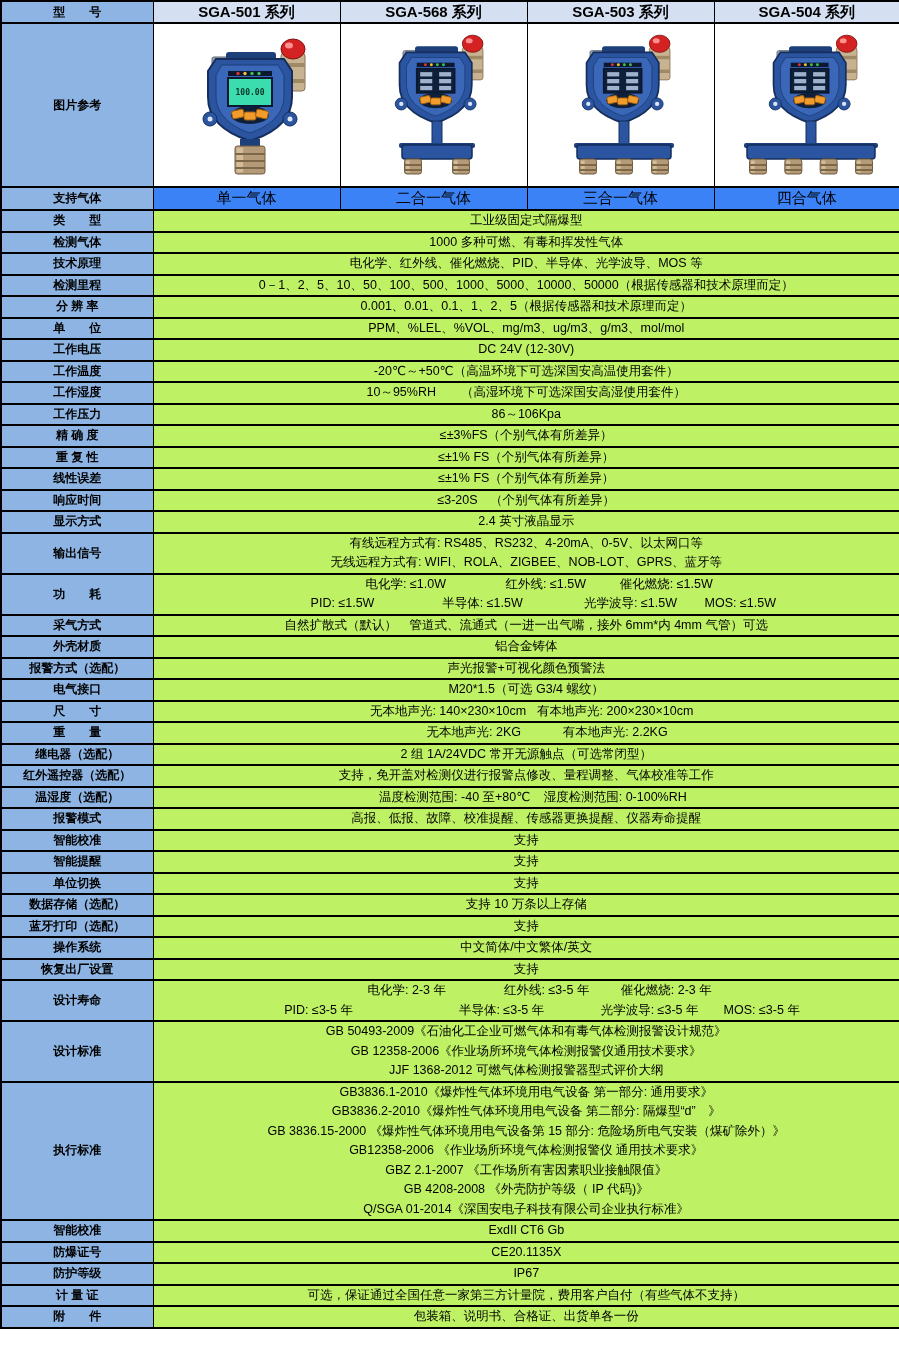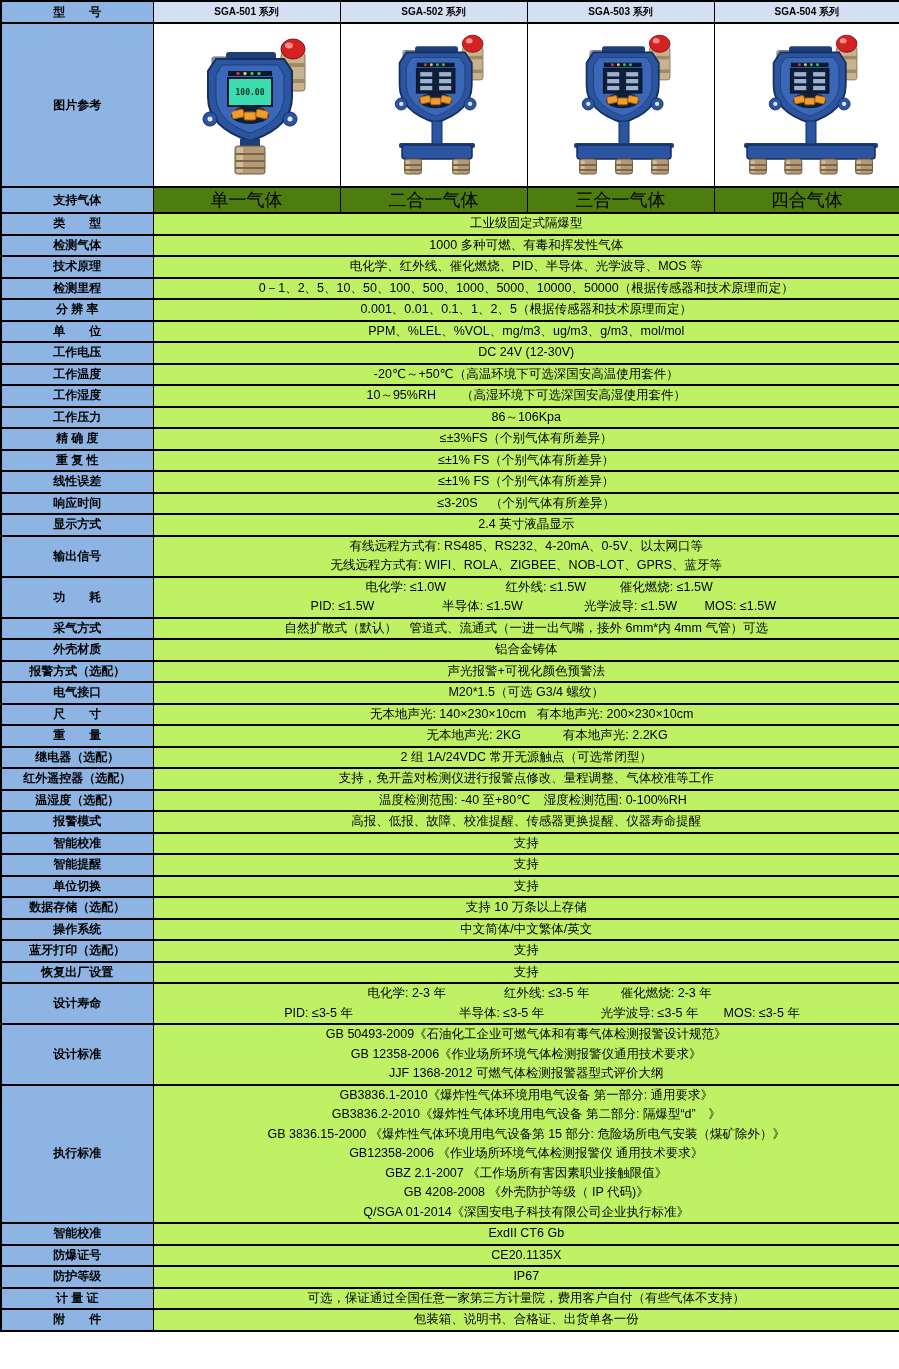--- a/index.html
+++ b/index.html
@@ -1,22 +1,22 @@
 <!DOCTYPE html>
 <html lang="zh"><head>
 <meta charset="utf-8">
 <style>
   html,body{margin:0;padding:0;background:#fff;}
   body{width:899px;font-family:"Liberation Sans","DejaVu Sans",sans-serif;color:#000;}
   table{border-collapse:collapse;table-layout:fixed;width:899px;border:2px solid #000;background:#c9d8ef;}
   td{border:1px solid #000;border-top-width:2px;border-bottom-width:2px;padding:0 5px;
      font-size:12.5px;overflow:hidden;vertical-align:middle;}
   td.lbl{background:#8db4e2;font-weight:bold;text-align:center;font-size:12px;padding:0 2px;}
-  td.mh{background:#d4dff2;font-weight:bold;text-align:center;font-size:10px;height:20px;}
-  td.sup{background:#4d7c0f;text-align:center;font-size:18px;height:21px;}
+  td.mh{background:#d4dff2;font-weight:bold;text-align:center;font-size:15px;height:20px;}
+  td.sup{background:#3b82f6;text-align:center;font-size:15px;height:21px;}
   td.imgcell{background:#ffffff;height:146px;padding:8px;text-align:center;}
   td.val{background:#bef264;text-align:center;}
   .line{line-height:19.5px;white-space:nowrap;}
   .seg{display:inline-block;white-space:nowrap;}
   .det{display:inline-block;width:180px;height:142px;}
 </style>
 </head>
 <body>
 
 <table>
@@ -24,21 +24,21 @@
     <col style="width:152px">
       <col style="width:187px">
       <col style="width:187px">
       <col style="width:187px">
       <col style="width:186px">
   </colgroup>
   <tbody id="table-body">
     <tr>
       <td class="lbl">型　　号</td>
       <td class="mh">SGA-501 系列</td>
-      <td class="mh">SGA-502 系列</td>
+      <td class="mh">SGA-568 系列</td>
       <td class="mh">SGA-503 系列</td>
       <td class="mh">SGA-504 系列</td>
     </tr>
     <tr>
       <td class="lbl">图片参考</td>
       <td class="imgcell"><span id="img0" class="det"><svg width="180" height="142" viewBox="0 0 180 142" xmlns="http://www.w3.org/2000/svg">
               <g transform="">
                 <rect x="108" y="33" width="16" height="8" fill="#4a6fae"></rect>
                 <rect x="119" y="20" width="24" height="38" rx="3" fill="#c7b391" stroke="#8a7355"></rect>
                 <rect x="119" y="30" width="24" height="4" fill="#9f8a66"></rect>
@@ -409,29 +409,29 @@
           <div class="line">支持</div>
         </td>
       </tr>
       <tr>
         <td class="lbl">数据存储（选配）</td>
         <td class="val" colspan="4">
           <div class="line">支持 10 万条以上存储</div>
         </td>
       </tr>
       <tr>
+        <td class="lbl">蓝牙打印（选配）</td>
+        <td class="val" colspan="4">
+          <div class="line">支持</div>
+        </td>
+      </tr>
+      <tr>
         <td class="lbl">操作系统</td>
         <td class="val" colspan="4">
           <div class="line">中文简体/中文繁体/英文</div>
-        </td>
-      </tr>
-      <tr>
-        <td class="lbl">蓝牙打印（选配）</td>
-        <td class="val" colspan="4">
-          <div class="line">支持</div>
         </td>
       </tr>
       <tr>
         <td class="lbl">恢复出厂设置</td>
         <td class="val" colspan="4">
           <div class="line">支持</div>
         </td>
       </tr>
       <tr>
         <td class="lbl">设计寿命</td>

